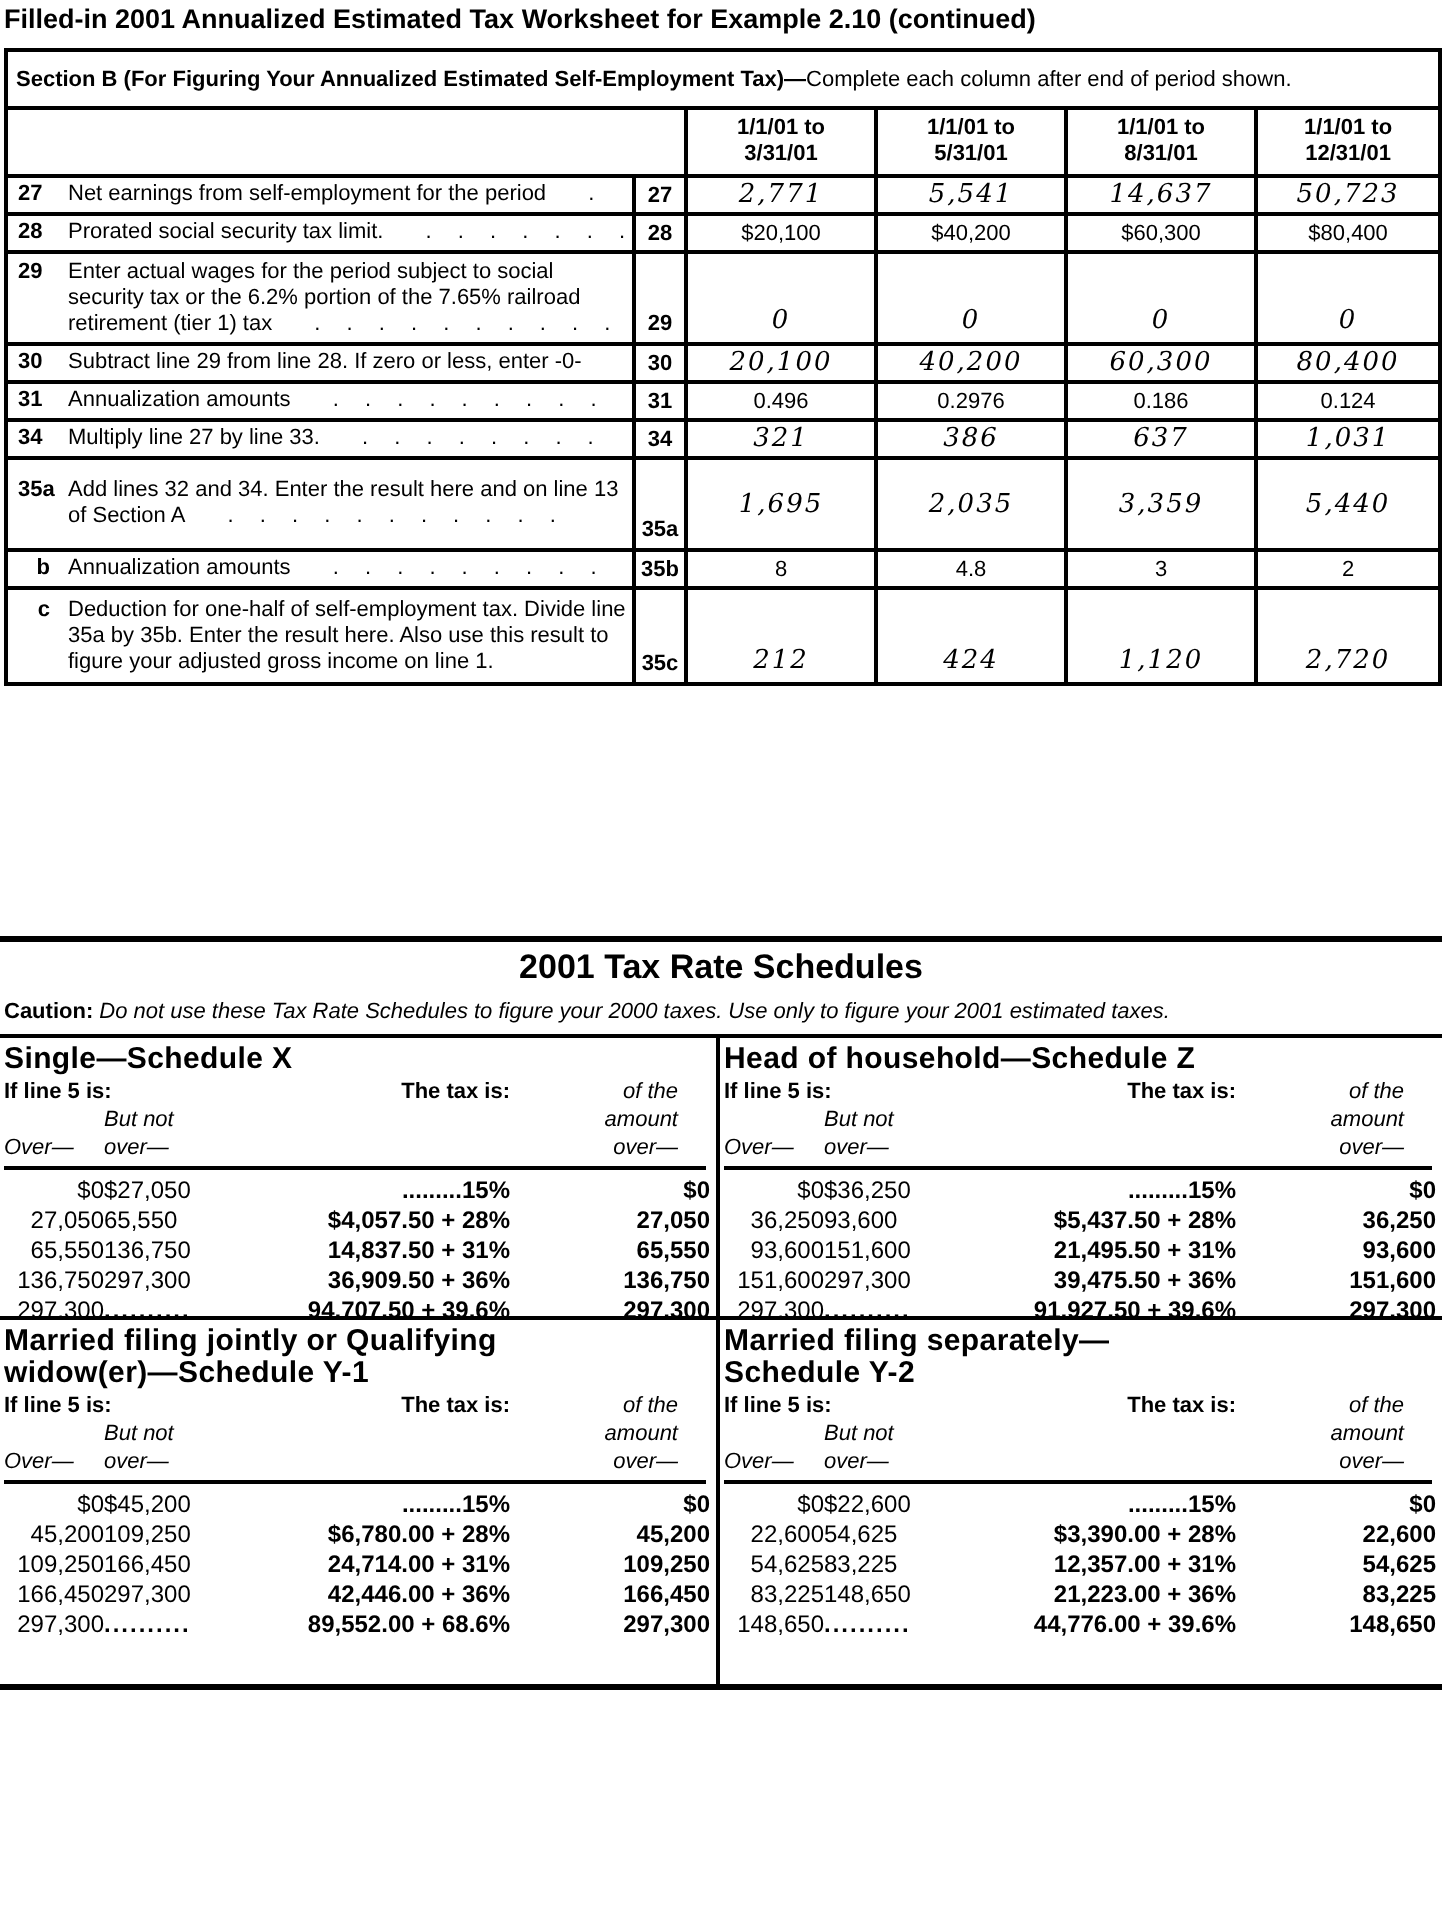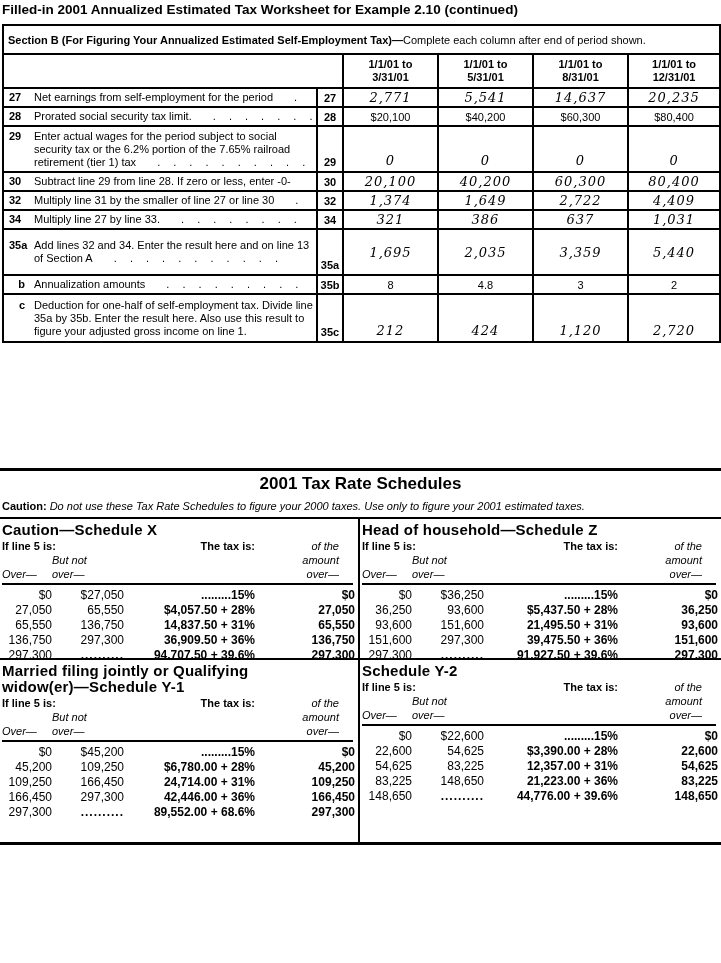--- a/index.html
+++ b/index.html
@@ -85,21 +85,21 @@
   .shead .c2{grid-column:2;}
   .shead .c3{grid-column:3;padding-right:10px;}
   .shead .c4{grid-column:4;padding-right:18px;}
   .srule{border-top:2px solid #000;margin:2px 4px 3px 0;}
   .srow{
     display:grid;grid-template-columns:50px 72px 1fr 92px;
     font-size:12px;line-height:15px;
   }
   .srow span{display:block;}
   .srow .o{text-align:right;}
-  .srow .bn{text-align:right;padding-right:0;}
+  .srow .bn{text-align:left;padding-right:0;}
   .srow .tx{text-align:right;font-weight:bold;padding-right:10px;white-space:nowrap;}
   .srow .am{text-align:right;font-weight:bold;padding-right:2px;}
   .srow .bd{font-weight:bold;letter-spacing:1px;}
 </style>
 </head>
 <body>
 
 <div id="page-title">Filled-in 2001 Annualized Estimated Tax Worksheet for Example 2.10 (continued)</div>
 
 <table id="ws">
@@ -142,21 +142,21 @@
         <td class="lbl">
           <div class="lblflex">
             <span class="lnum">27</span>
             <span class="ltext">Net earnings from self-employment for the period<span class="dots"> .</span></span>
           </div>
         </td>
         <td class="num">27</td>
         <td class="val entry">2,771</td>
         <td class="val entry">5,541</td>
         <td class="val entry">14,637</td>
-        <td class="val entry">20,235</td>
+        <td class="val entry">50,723</td>
       </tr>
       <tr style="height: 18px;">
         <td class="lbl">
           <div class="lblflex">
             <span class="lnum">28</span>
             <span class="ltext">Prorated social security tax limit.<span class="dots"> . . . . . . .</span></span>
           </div>
         </td>
         <td class="num">28</td>
         <td class="val print">$20,100</td>
@@ -186,29 +186,29 @@
         </td>
         <td class="num">30</td>
         <td class="val entry">20,100</td>
         <td class="val entry">40,200</td>
         <td class="val entry">60,300</td>
         <td class="val entry">80,400</td>
       </tr>
       <tr style="height: 18px;">
         <td class="lbl">
           <div class="lblflex">
-            <span class="lnum">32</span>
-            <span class="ltext">Multiply line 31 by the smaller of line 27 or line 30<span class="dots"> .</span></span>
-          </div>
-        </td>
-        <td class="num">32</td>
-        <td class="val entry">1,374</td>
-        <td class="val entry">1,649</td>
-        <td class="val entry">2,722</td>
-        <td class="val entry">4,409</td>
+            <span class="lnum">31</span>
+            <span class="ltext">Annualization amounts<span class="dots"> . . . . . . . . .</span></span>
+          </div>
+        </td>
+        <td class="num">31</td>
+        <td class="val print">0.496</td>
+        <td class="val print">0.2976</td>
+        <td class="val print">0.186</td>
+        <td class="val print">0.124</td>
       </tr>
       <tr style="height: 18px;">
         <td class="lbl">
           <div class="lblflex">
             <span class="lnum">34</span>
             <span class="ltext">Multiply line 27 by line 33.<span class="dots"> . . . . . . . .</span></span>
           </div>
         </td>
         <td class="num">34</td>
         <td class="val entry">321</td>
@@ -260,21 +260,21 @@
 
 <div id="trs-topline"></div>
 <div id="trs-title">2001 Tax Rate Schedules</div>
 <div id="trs-caution">
   <span class="cap">Caution:</span>
   <span class="ital">Do not use these Tax Rate Schedules to figure your 2000 taxes. Use only to figure your 2001 estimated taxes.</span>
 </div>
 <div id="trs-grid">
   <div class="quad qleft qtop" id="q0">
       <div class="sched-title">
-        <div>Caution—Schedule X</div>
+        <div>Single—Schedule X</div>
       </div>
       <div class="shead">
         <span class="b c12">If line 5 is:</span>
         <span class="b r c3">The tax is:</span>
         <span class="i r c4">of the</span>
         <span class="c1"></span>
         <span class="i c2">But not</span>
         <span class="c3"></span>
         <span class="i r c4">amount</span>
         <span class="i c1">Over—</span>
@@ -408,20 +408,21 @@
       </div>
       <div class="srow">
         <span class="o">297,300</span>
         <span class="bn bd">..........</span>
         <span class="tx">89,552.00 + 68.6%</span>
         <span class="am">297,300</span>
       </div>
     </div>
   <div class="quad" id="q3">
       <div class="sched-title">
+        <div>Married filing separately—</div>
         <div>Schedule Y-2</div>
       </div>
       <div class="shead">
         <span class="b c12">If line 5 is:</span>
         <span class="b r c3">The tax is:</span>
         <span class="i r c4">of the</span>
         <span class="c1"></span>
         <span class="i c2">But not</span>
         <span class="c3"></span>
         <span class="i r c4">amount</span>

